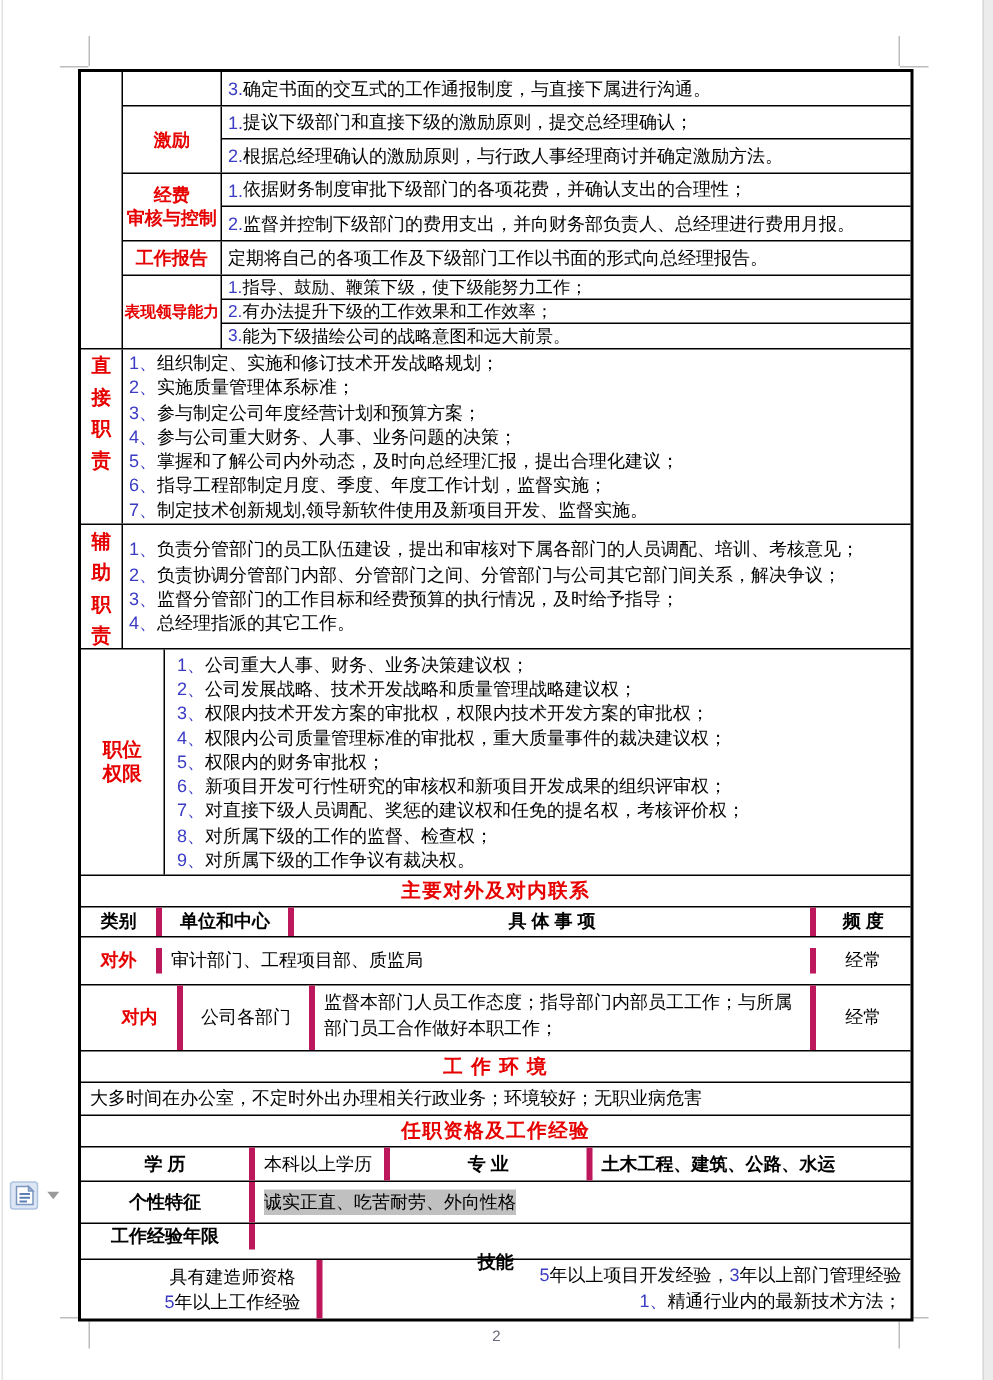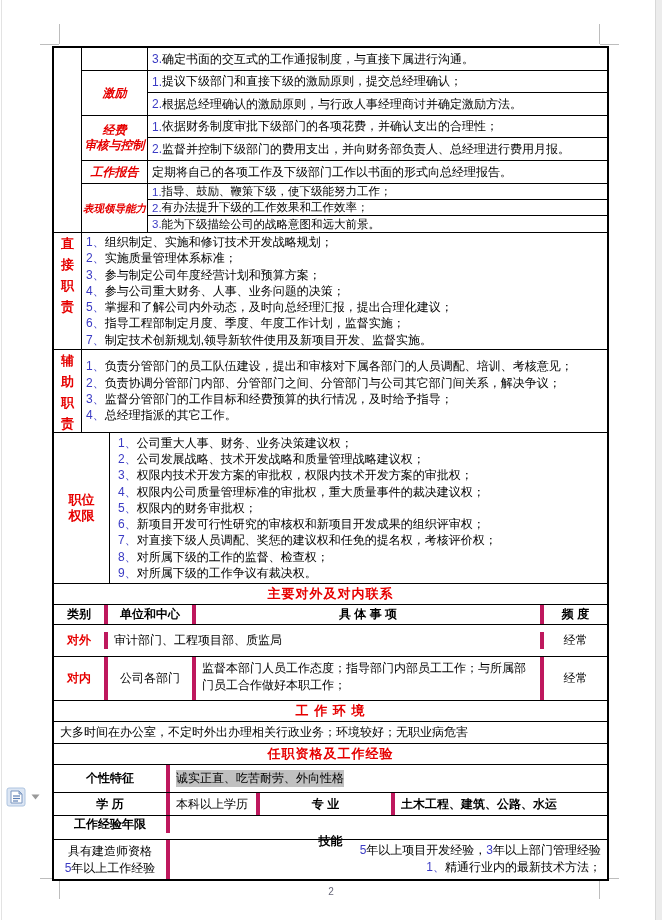--- a/index.html
+++ b/index.html
@@ -6,31 +6,31 @@
   .page{position:relative;width:662px;height:920px;background:#ffffff;overflow:hidden;
         font-family:"Liberation Sans","DejaVu Sans",sans-serif;font-size:12px;color:#000;}
   .page-edge-left{position:absolute;left:1px;top:0;width:1px;height:100%;background:#e3e3e3;}
   .page-edge-right{position:absolute;right:0;top:0;width:6px;height:100%;background:#ececec;border-left:1px solid #d8d8d8;}
   
   .mark{position:absolute;background:#bdbdbd;}
   
   .tbl{position:absolute;left:52px;top:46px;width:557px;border:2px solid #000;box-sizing:border-box;background:#fff;}
   .tbl *{box-sizing:border-box;}
   .row{display:flex;border-bottom:1px solid #000;}
-  .row.last{border-bottom:none;}
+  .row.last{border-bottom:none;padding-left:45px;}
   .cell{border-right:4px solid #be185d;}
   .cell.end{border-right:none;}
   .red{color:#e60000;font-weight:bold;}
   .num{color:#3b3bc4;}
   .ctr{display:flex;align-items:center;justify-content:center;text-align:center;}
   
   .colA{width:28px;border-right:1px solid #000;display:flex;align-items:flex-start;justify-content:center;}
   .grp{display:flex;border-bottom:1px solid #000;}
   .grp.last{border-bottom:none;}
-  .grp .lbl{width:66px;border-right:1px solid #000;white-space:pre-line;line-height:15px;font-size:12px;font-style:italic;}
+  .grp .lbl{width:66px;border-right:1px solid #000;white-space:pre-line;line-height:15px;font-size:12px;}
   .grp .lbl.small{font-size:10.5px;white-space:nowrap;}
   .lines{flex:1;display:flex;flex-direction:column;}
   .ln21{height:22px;border-bottom:1px solid #000;display:flex;align-items:center;padding:0 4px;}
   .ln15{height:16px;border-bottom:1px solid #000;display:flex;align-items:center;padding:0 4px;font-size:11.5px;}
   .lines .lnlast{border-bottom:none;}
   
   .vlbl{width:14px;word-break:break-all;line-height:21px;text-align:center;font-size:13px;}
   .duty-content{flex:1;display:flex;flex-direction:column;justify-content:center;padding:2px 4px;}
   .duty-ln{line-height:16.3px;white-space:nowrap;}
   .auth-lbl{width:56px;border-right:1px solid #000;white-space:pre-line;line-height:16px;font-size:13px;}
@@ -203,48 +203,48 @@
       <div class="cell flex1 ctr">具 体 事 项</div>
       <div class="cell w-freq ctr end">频  度</div>
     </div>
 
     <div class="row" style="height:32px;align-items:center;">
       <div class="cell w-cat ctr red">对外</div>
       <div class="cell flex1 padl">审计部门、工程项目部、质监局</div>
       <div class="cell w-freq ctr end">经常</div>
     </div>
 
-    <div class="row" style="height:44px;">
+    <div class="row" style="height:44px;padding-left:14px;">
       <div class="cell w-cat ctr red">对内</div>
       <div class="cell w-unit ctr">公司各部门</div>
       <div class="cell flex1" style="padding:3px 6px;line-height:17px;">
         <span>监督本部门人员工作态度；指导部门内部员工工作；与所属部门员工合作做好本职工作；</span>
       </div>
       <div class="cell w-freq ctr end">经常</div>
     </div>
 
     <div class="row band ctr red">工 作 环 境</div>
     <div class="row padl" style="height:22px;">大多时间在办公室，不定时外出办理相关行政业务；环境较好；无职业病危害</div>
 
     <div class="row band ctr red">任职资格及工作经验</div>
-
-    <div class="row" style="height:28px;">
-      <div class="cell w-edu ctr hdr">个性特征</div>
-      <div class="cell flex1 padl end">
-        <span class="hl">诚实正直、吃苦耐劳、外向性格</span>
-      </div>
-    </div>
 
     <div class="row hdr" style="height:23px;">
       <div class="cell w-edu ctr">学    历</div>
       <div class="cell w-eduval padl" style="font-weight:normal;">本科以上学历</div>
       <div class="cell w-major ctr">专    业</div>
       <div class="cell flex1 padl end">土木工程、建筑、公路、水运</div>
     </div>
 
+    <div class="row" style="height:28px;">
+      <div class="cell w-edu ctr hdr">个性特征</div>
+      <div class="cell flex1 padl end">
+        <span class="hl">诚实正直、吃苦耐劳、外向性格</span>
+      </div>
+    </div>
+
     <div class="row" style="height:24px;flex-direction:column;">
       <div class="cell w-edu ctr hdr">工作经验年限</div>
       <div class="cell flex1 ctr hdr end">技能</div>
     </div>
 
     <div class="row last" style="height:39px;">
       <div class="cell w-edu two-line" style="align-items:center;">
         <span>具有建造师资格</span>
         <span><span class="num">5</span><span>年以上工作经验</span></span>
       </div>

